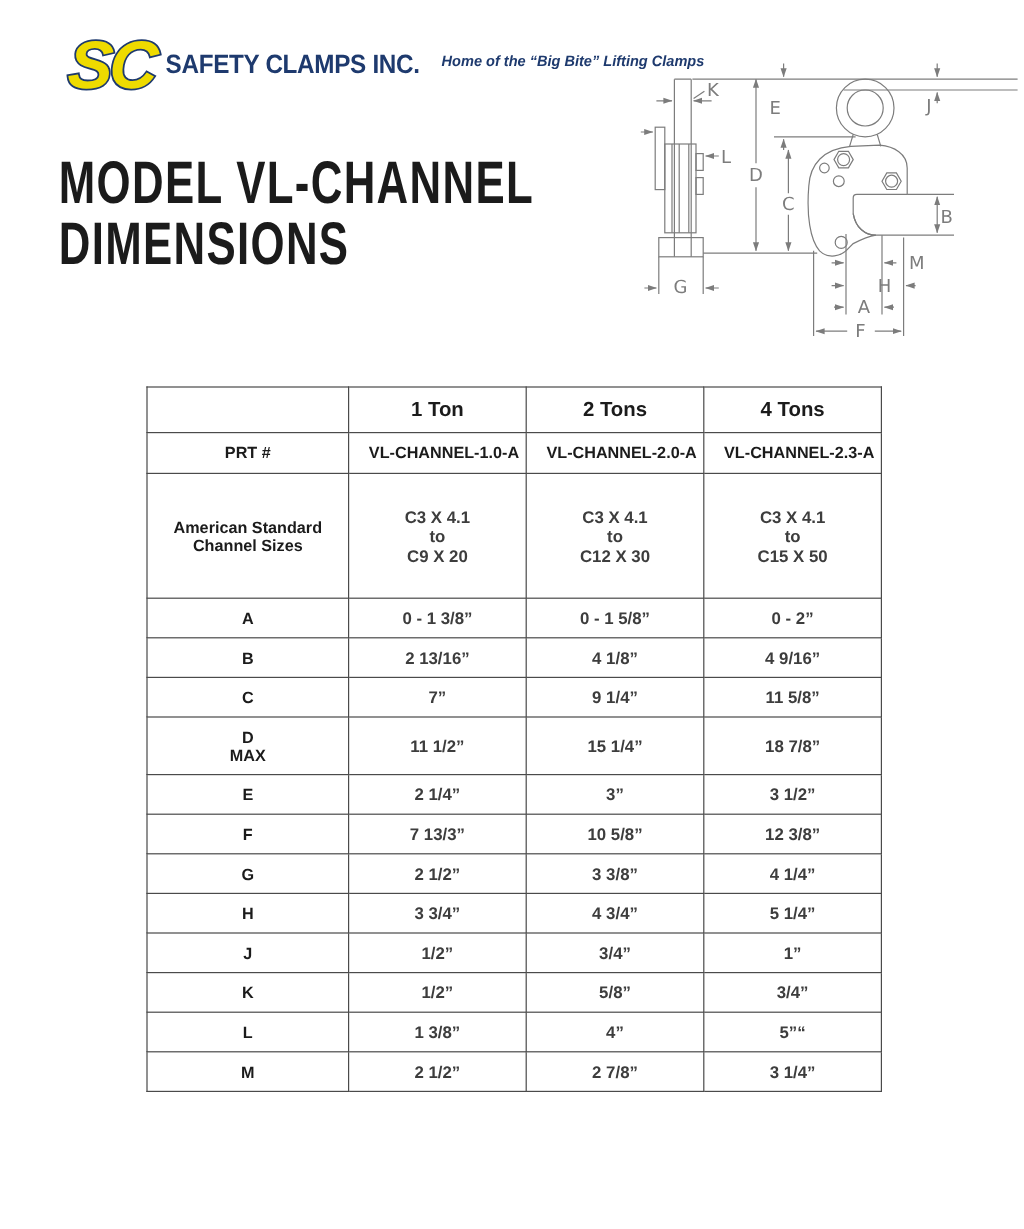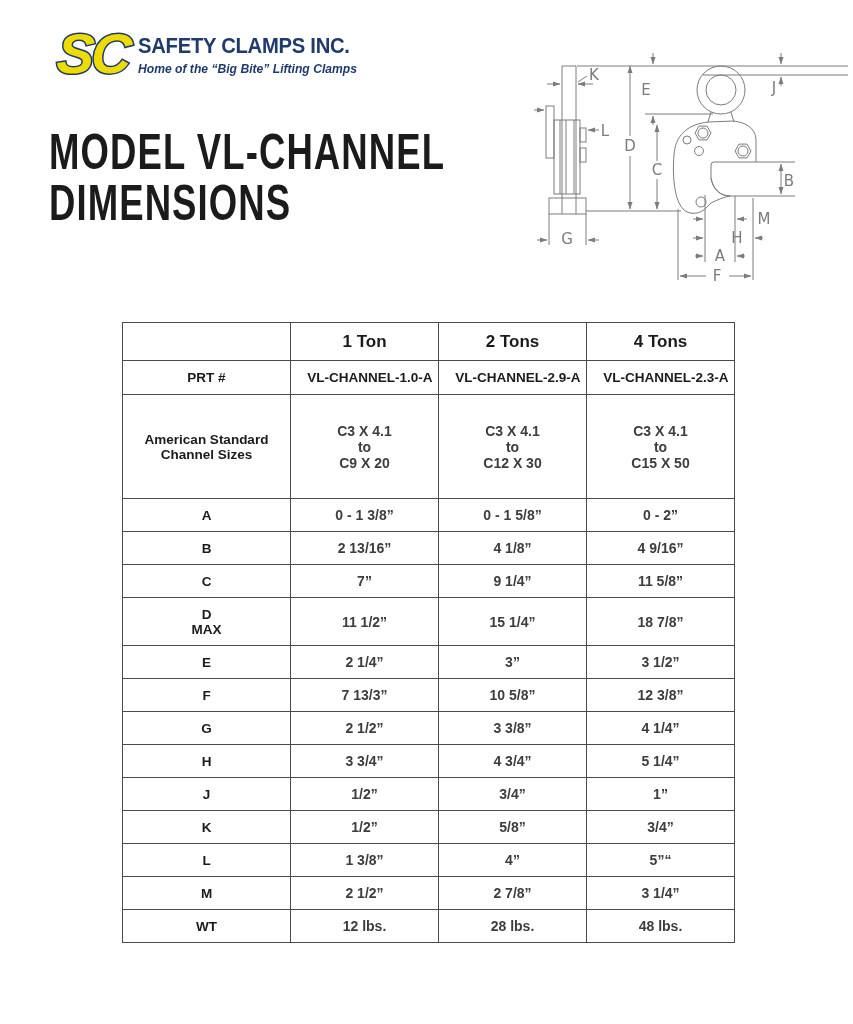--- a/index.html
+++ b/index.html
@@ -9,21 +9,21 @@
   }
 
   
   .logo{position:absolute;left:57px;top:26px;display:flex;align-items:center;gap:9px;}
   .monogram{
     font-size:56px;font-weight:800;font-style:italic;line-height:1;
     color:var(--yellow);letter-spacing:-3px;
     -webkit-text-stroke:3px var(--navy);paint-order:stroke fill;
     transform:skewX(-4deg);
   }
-  .logo-text{display:flex;flex-direction:column;justify-content:flex-end;}
+  .logo-text{display:flex;flex-direction:row;justify-content:flex-end;}
   .company{
     font-size:22px;font-weight:700;color:var(--navy);letter-spacing:-0.3px;
     transform:scaleX(0.92);transform-origin:left center;white-space:nowrap;
   }
   .tagline{
     font-size:12.5px;font-weight:700;font-style:italic;color:var(--navy);
     margin-top:3px;transform:scaleX(0.97);transform-origin:left center;white-space:nowrap;
   }
 
   
@@ -200,21 +200,21 @@
     <tbody>
         <tr class="h-head">
       <th class="col-head"></th>
       <th class="col-head">1 Ton</th>
       <th class="col-head">2 Tons</th>
       <th class="col-head">4 Tons</th>
     </tr>
     <tr class="h-prt">
       <th class="row-label">PRT #</th>
       <td class="cell part-no">VL-CHANNEL-1.0-A</td>
-      <td class="cell part-no">VL-CHANNEL-2.9-A</td>
+      <td class="cell part-no">VL-CHANNEL-2.0-A</td>
       <td class="cell part-no">VL-CHANNEL-2.3-A</td>
     </tr>
     <tr class="h-ch">
       <th class="row-label">American Standard
 Channel Sizes</th>
       <td class="cell">C3 X 4.1
 to
 C9 X 20</td>
       <td class="cell">C3 X 4.1
 to
@@ -289,21 +289,15 @@
       <td class="cell">1 3/8”</td>
       <td class="cell">4”</td>
       <td class="cell">5”“</td>
     </tr>
     <tr class="h-std">
       <th class="row-label">M</th>
       <td class="cell">2 1/2”</td>
       <td class="cell">2 7/8”</td>
       <td class="cell">3 1/4”</td>
     </tr>
-    <tr class="h-std">
-      <th class="row-label">WT</th>
-      <td class="cell">12 lbs.</td>
-      <td class="cell">28 lbs.</td>
-      <td class="cell">48 lbs.</td>
-    </tr>
   </tbody>
     </table>
 </div>
 
 </body></html>

